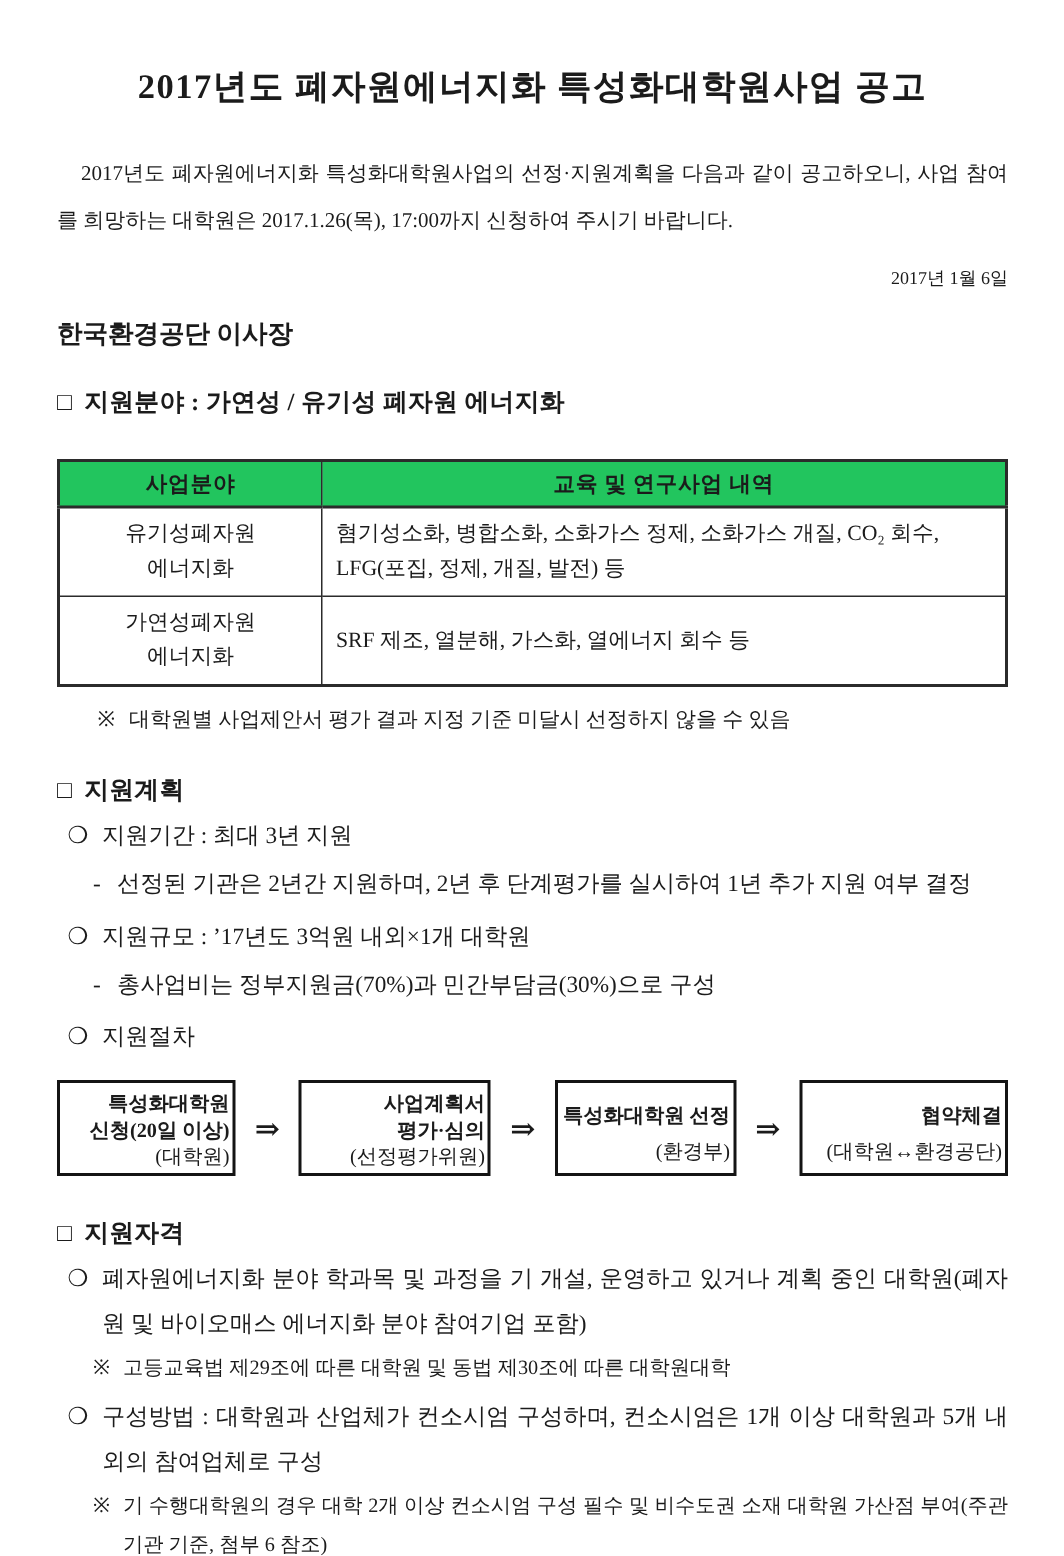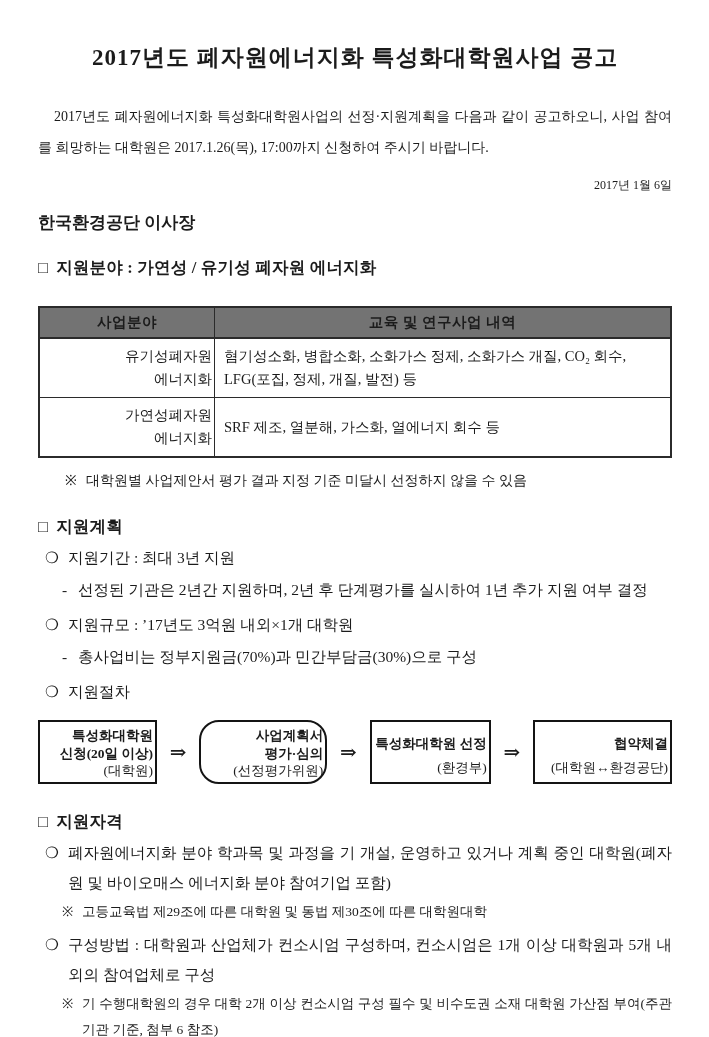--- a/index.html
+++ b/index.html
@@ -22,28 +22,28 @@
   .signature-line{text-align:left;font-size:17px;font-weight:bold;margin-top:17px;}
 
   .section-heading{font-size:16.5px;font-weight:bold;margin-top:23px;letter-spacing:0.2px;}
   .section-heading .sq{margin-right:8px;}
 
   table.spec{
     width:100%;border-collapse:collapse;margin-top:27px;
     border:2px solid #2b2b2b;
   }
   table.spec th{
-    background:#737373;border:1px solid #2b2b2b;border-bottom:2px solid #2b2b2b;
+    background:#22c55e;border:1px solid #2b2b2b;border-bottom:2px solid #2b2b2b;
     font-size:14.5px;font-weight:bold;padding:5px 4px;letter-spacing:0.5px;
   }
   table.spec td{
     border:1px solid #2b2b2b;font-size:14.5px;line-height:23px;padding:6px 9px;
     vertical-align:middle;
   }
-  table.spec td.cat{text-align:right;white-space:pre-line;width:166px;padding:6px 2px;}
+  table.spec td.cat{text-align:center;white-space:pre-line;width:166px;padding:6px 2px;}
 
   .flex-line{display:flex;align-items:flex-start;}
   .table-note{padding-left:27px;margin-top:11px;font-size:14px;line-height:24px;}
   .table-note .mark{width:21px;flex:none;}
 
   .bullet-line{padding-left:7px;margin-top:5px;font-size:15.5px;line-height:30px;}
   .bullet-line .mark{width:23px;flex:none;}
   .bullet-line .txt{flex:1;text-align:justify;}
   .dash-line{padding-left:24px;margin-top:2px;font-size:15.5px;line-height:30px;}
   .dash-line .mark{width:16px;flex:none;}
@@ -55,21 +55,21 @@
   .flow{display:flex;align-items:center;justify-content:space-between;margin-top:13px;}
   .flow-box{
     border:2px solid #141414;height:64px;box-sizing:border-box;
     display:flex;flex-direction:column;text-align:right;padding:5px 2px 7px;
   }
   .flow-box .bt{
     flex:1;display:flex;flex-direction:column;justify-content:center;
     font-weight:bold;font-size:13.5px;line-height:18px;white-space:pre-line;
   }
   .flow-box .bs{font-size:13.5px;line-height:15px;}
-  .fb1{width:119px;} .fb2{width:128px;border-radius:20px;} .fb3{width:121px;} .fb4{width:139px;}
+  .fb1{width:119px;} .fb2{width:128px;} .fb3{width:121px;} .fb4{width:139px;}
   .flow-arrow{font-size:20px;font-weight:bold;padding:0 2px;}
 
   .mt-flow-after{margin-top:27px;}
 </style>
 </head>
 <body>
 
 <div class="page">
 
   <h1 class="doc-title">2017년도 폐자원에너지화 특성화대학원사업 공고</h1>

